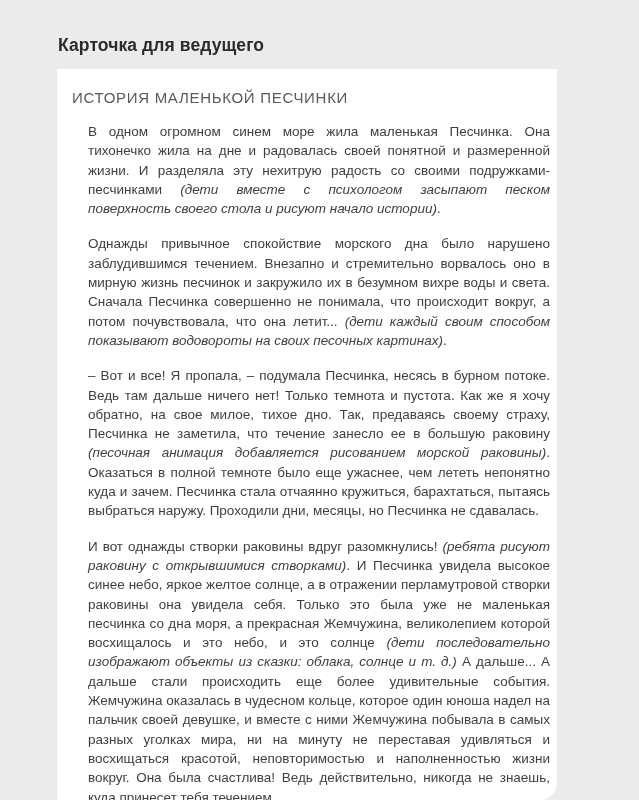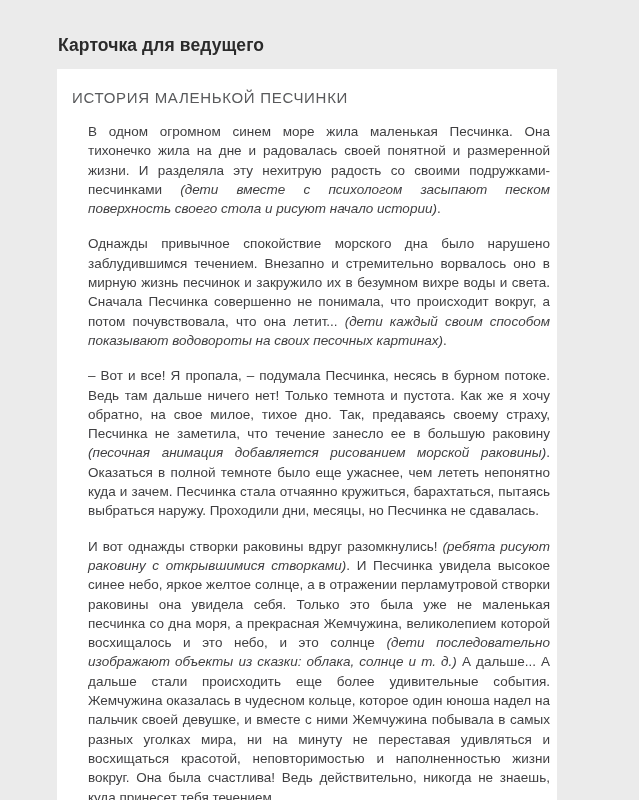--- a/index.html
+++ b/index.html
@@ -13,20 +13,21 @@
   html, body { background: var(--page-bg); }
   body {
     font-family: "Liberation Sans", sans-serif;
   }
   .screen {
     position: relative;
     width: 557px;
     height: 800px;
     background: var(--page-bg);
     overflow: hidden;
+    border-radius: 17px;
   }
   .page-header {
     position: absolute;
     left: 58px;
     top: 35px;
     font-size: 17.5px;
     line-height: 20px;
     font-weight: bold;
     color: var(--header-color);
     letter-spacing: 0.1px;

